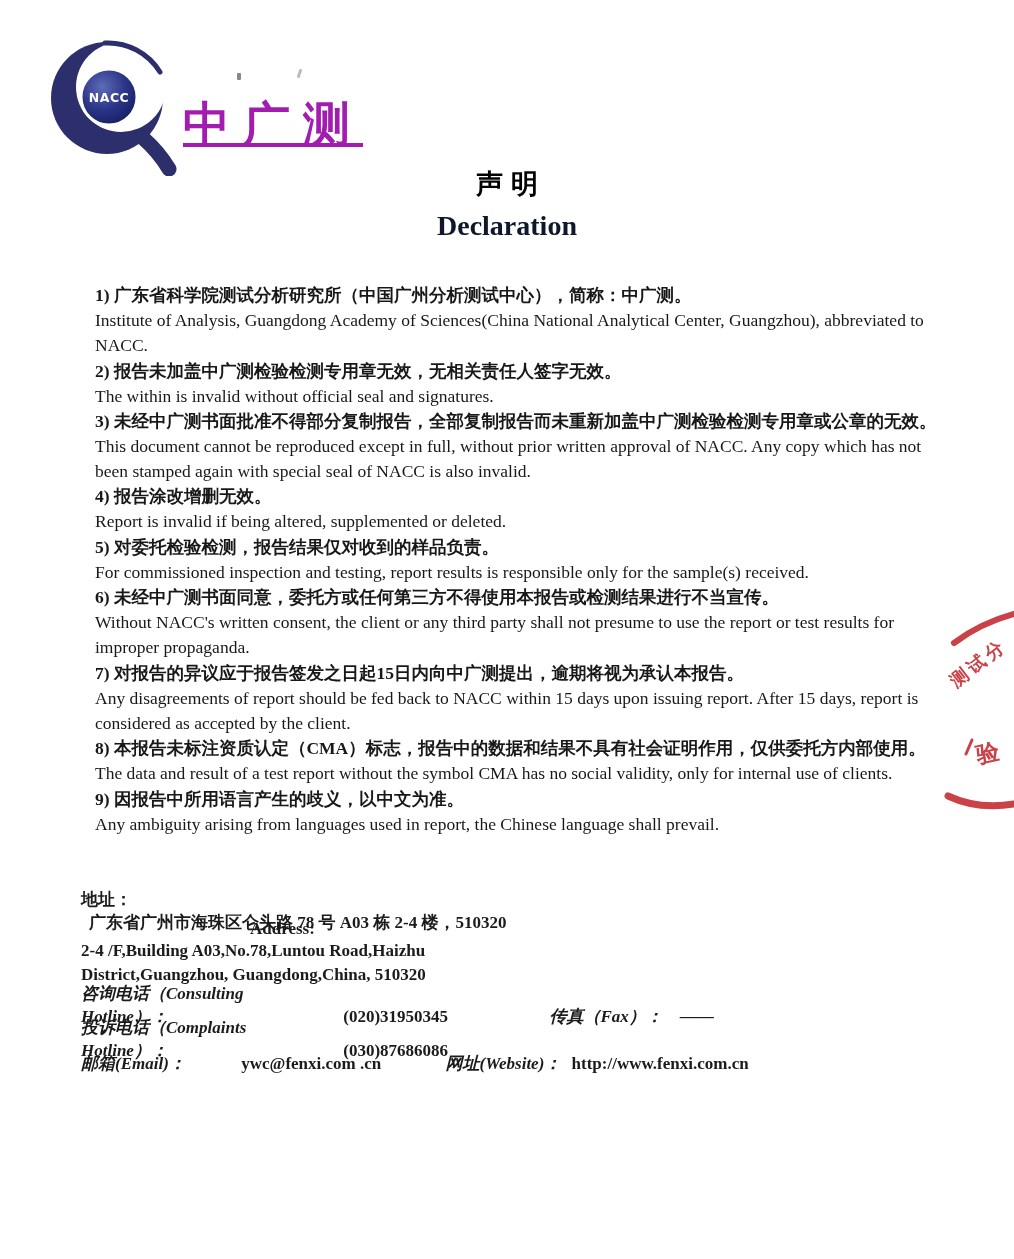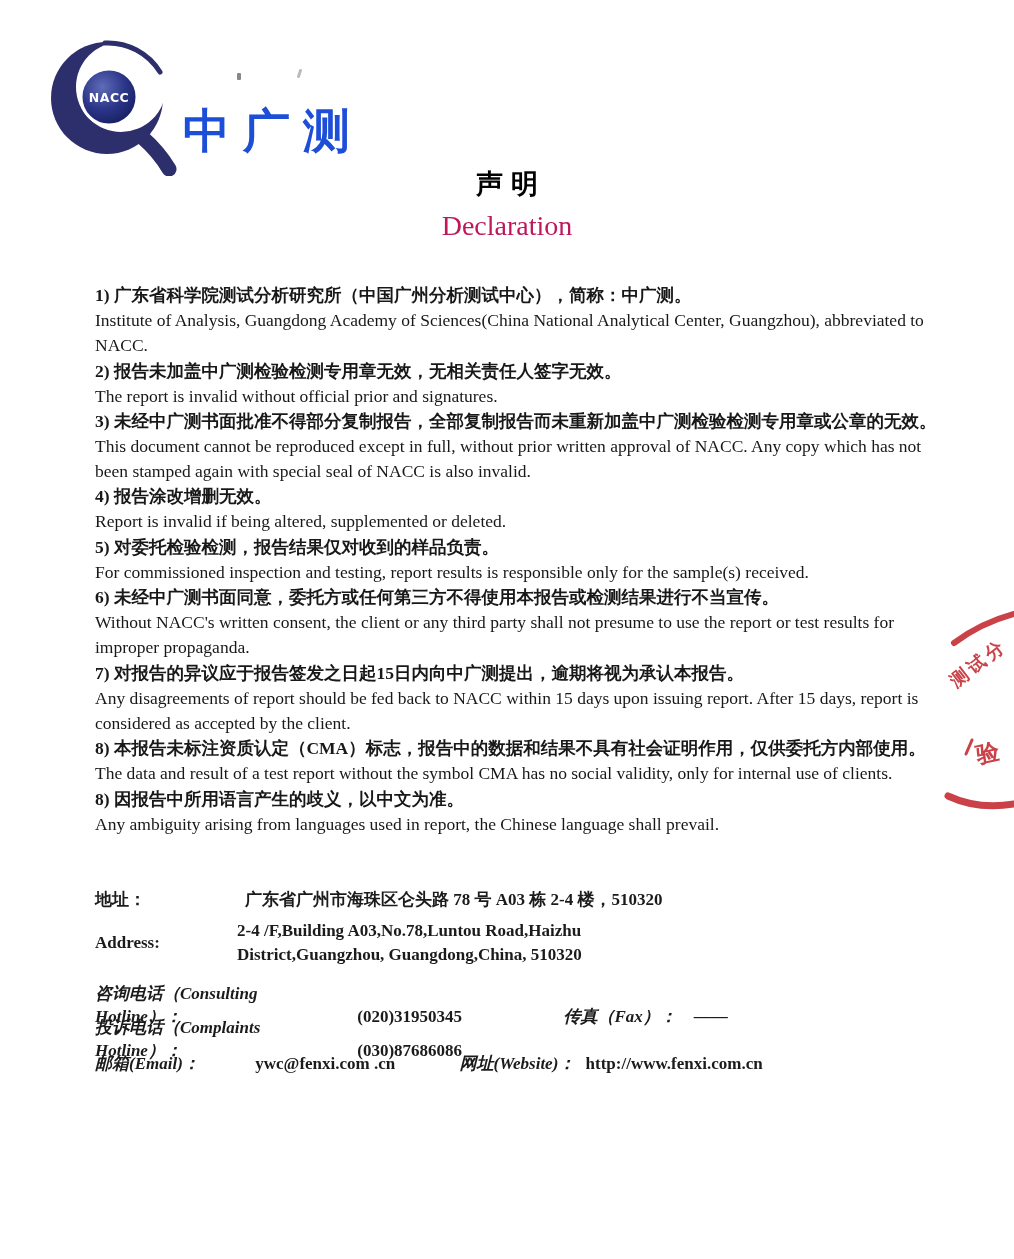--- a/index.html
+++ b/index.html
@@ -10,59 +10,60 @@
     background: #ffffff;
     overflow: hidden;
     font-family: "Liberation Serif", "DejaVu Serif", serif;
     color: #1b1b1b;
     border-radius: 15px;
   }
 
   
   .logo-svg { position: absolute; left: 45px; top: 36px; }
   .brand-cn {
-    position: absolute; left: 183px; top: 100px;
+    position: absolute; left: 183px; top: 93px;
     font-family: "DejaVu Sans", sans-serif;
     font-weight: bold;
     font-size: 47px;
     letter-spacing: 13px;
-    color: #1d4ed8;
+    color: #a21caf;
+    text-decoration: underline;
   }
 
   
   .speck { position: absolute; background: #6a6a6a; border-radius: 1px; }
   .speck.s1 { left: 237px; top: 73px; width: 4px; height: 7px; opacity: .8; }
   .speck.s2 { left: 298px; top: 69px; width: 3px; height: 9px; opacity: .45; transform: rotate(18deg); }
 
   
   .title-cn {
     position: absolute; top: 166px; left: 0; width: 100%;
     text-align: center; font-size: 27px; font-weight: bold;
     letter-spacing: 8px; text-indent: 8px; color: #000000;
   }
   .title-en {
     position: absolute; top: 210px; left: 0; width: 100%;
-    text-align: center; font-size: 28px; font-weight: normal; color: #be185d;
+    text-align: center; font-size: 28px; font-weight: bold; color: #0f172a;
   }
 
   
   .body-block {
     position: absolute; left: 95px; top: 283px; width: 845px;
   }
   .line-cn {
     font-size: 17.5px; font-weight: 600; line-height: 25px;
     color: #181818; margin: 0;
   }
   .line-en {
     font-size: 17.5px; font-weight: 500; line-height: 25.3px;
     color: #181818; margin: 0;
   }
 
   
-  .row { position: absolute; left: 95px; font-size: 17px; }
+  .row { position: absolute; left: 81px; font-size: 17px; flex-direction: column; }
   .row-addr-cn  { top: 888px; display: flex; }
   .row-addr-en  { top: 919px; display: flex; align-items: center; }
   .row-hotline  { top: 982px; }
   .row-complaints { top: 1016px; }
   .row-email    { top: 1052px; }
 
   .f-label { font-weight: 600; font-style: italic; }
   .f-value { font-weight: 600; margin-left: 8px; }
   .lab-col { display: inline-block; width: 142px; font-weight: 600; }
   .addr-en-val { display: inline-block; width: 480px; font-weight: 600; line-height: 24px; }
@@ -107,34 +108,34 @@
   <div class="speck s1"></div>
   <div class="speck s2"></div>
 
   <div class="title-cn">声明</div>
   <div class="title-en">Declaration</div>
 
   <div class="body-block">
     <p class="line-cn">1) 广东省科学院测试分析研究所（中国广州分析测试中心），简称：中广测。</p>
     <p class="line-en">Institute of Analysis, Guangdong Academy of Sciences(China National Analytical Center, Guangzhou), abbreviated to NACC.</p>
     <p class="line-cn">2) 报告未加盖中广测检验检测专用章无效，无相关责任人签字无效。</p>
-    <p class="line-en">The report is invalid without official prior and signatures.</p>
+    <p class="line-en">The within is invalid without official seal and signatures.</p>
     <p class="line-cn">3) 未经中广测书面批准不得部分复制报告，全部复制报告而未重新加盖中广测检验检测专用章或公章的无效。</p>
     <p class="line-en">This document cannot be reproduced except in full, without prior written approval of NACC. Any copy which has not been stamped again with special seal of NACC is also invalid.</p>
     <p class="line-cn">4) 报告涂改增删无效。</p>
     <p class="line-en">Report is invalid if being altered, supplemented or deleted.</p>
     <p class="line-cn">5) 对委托检验检测，报告结果仅对收到的样品负责。</p>
     <p class="line-en">For commissioned inspection and testing, report results is responsible only for the sample(s) received.</p>
     <p class="line-cn">6) 未经中广测书面同意，委托方或任何第三方不得使用本报告或检测结果进行不当宣传。</p>
     <p class="line-en">Without NACC's written consent, the client or any third party shall not presume to use the report  or test results for improper propaganda.</p>
     <p class="line-cn">7) 对报告的异议应于报告签发之日起15日内向中广测提出，逾期将视为承认本报告。</p>
     <p class="line-en">Any disagreements of report should be fed back to NACC within 15 days upon issuing report. After 15 days, report is considered as accepted by the client.</p>
     <p class="line-cn">8) 本报告未标注资质认定（CMA）标志，报告中的数据和结果不具有社会证明作用，仅供委托方内部使用。</p>
     <p class="line-en">The data and result of a test report without the symbol CMA has no social validity, only for internal use of clients.</p>
-    <p class="line-cn">8) 因报告中所用语言产生的歧义，以中文为准。</p>
+    <p class="line-cn">9) 因报告中所用语言产生的歧义，以中文为准。</p>
     <p class="line-en">Any ambiguity arising from languages used in report, the Chinese language shall prevail.</p>
   </div>
 
   <div class="row row-addr-cn">
     <span class="lab-col">地址：</span>
     <span class="f-value">广东省广州市海珠区仑头路 78 号 A03 栋 2-4 楼，510320</span>
   </div>
 
   <div class="row row-addr-en">
     <span class="lab-col">Address:</span>

